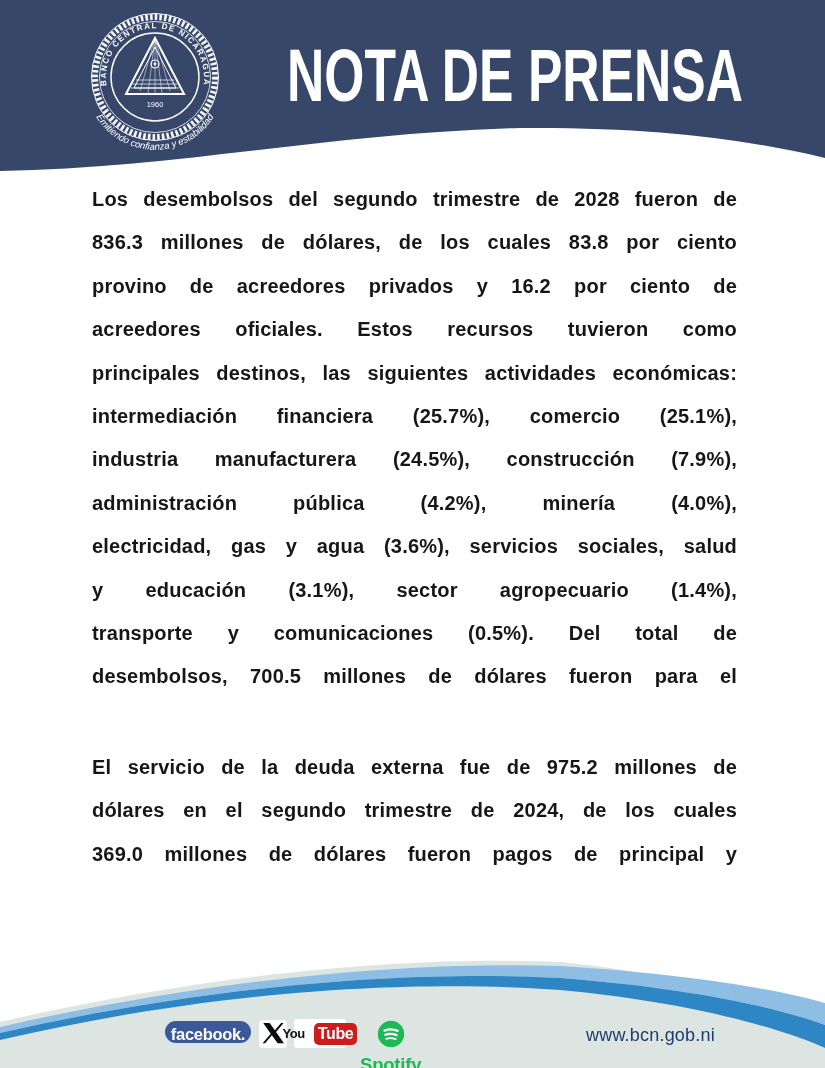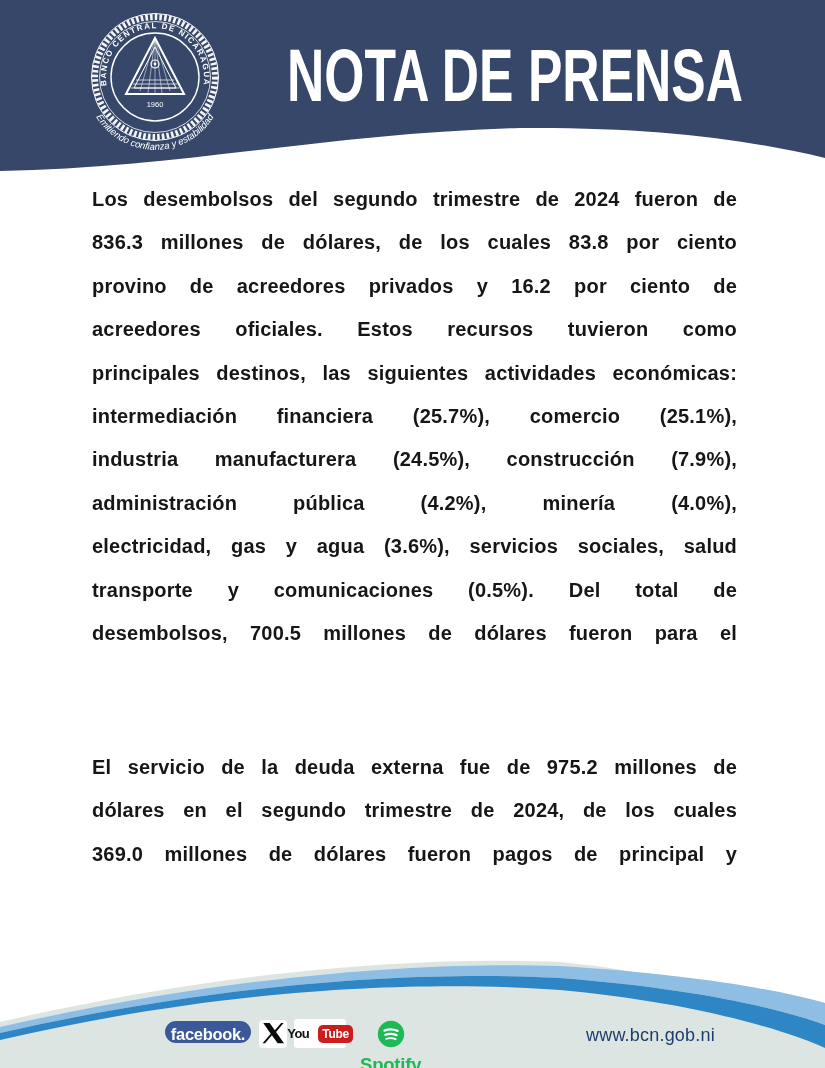--- a/index.html
+++ b/index.html
@@ -32,21 +32,21 @@
     letter-spacing:-0.3px;
   }
   .x-badge{position:absolute;left:259px;top:4px;width:28px;height:28px;
     background:#ffffff;border-radius:4px;display:flex;align-items:center;justify-content:center;}
   .yt-badge{
     position:absolute;left:294px;top:3px;width:52px;height:29px;background:#ffffff;
     border-radius:3px;display:flex;align-items:center;justify-content:center;gap:9px;
   }
   .yt-you{color:#111;font-weight:700;font-size:13px;letter-spacing:-0.5px;}
   .yt-tube{
-    background:#cc1d1d;color:#fff;font-weight:700;font-size:12px;
+    background:#cc1d1d;color:#fff;font-weight:700;font-size:16px;
     border-radius:5px;padding:2px 4px;letter-spacing:-0.3px;
   }
   .spotify-wrap{position:absolute;left:360px;top:4px;display:flex;align-items:center;gap:6px;flex-direction:column;}
   .spotify-label{color:#1db954;font-weight:700;font-size:18.5px;letter-spacing:-0.2px;}
   .site-link{
     position:absolute;left:586px;top:9px;color:#1d3d6e;
     font-size:18px;letter-spacing:0.2px;
   }
 </style>
 </head>
@@ -84,29 +84,30 @@
 
       <text font-size="9.5" font-style="italic" fill="#ffffff" stroke="none">
         <textPath href="#mottoArc" startOffset="50%" text-anchor="middle">Emitiendo confianza y estabilidad</textPath>
       </text>
     </g>
 
     <text x="287" y="101" textLength="456" lengthAdjust="spacingAndGlyphs" font-size="74" font-weight="bold" fill="#ffffff" font-family="Liberation Sans, sans-serif">NOTA DE PRENSA</text>
   </svg>
 
   <div class="body-text" id="para1">
-    <div class="line">Los desembolsos del segundo trimestre de 2024 fueron de</div>
+    <div class="line">Los desembolsos del segundo trimestre de 2028 fueron de</div>
     <div class="line">836.3 millones de dólares, de los cuales 83.8 por ciento</div>
     <div class="line">provino de acreedores privados y 16.2 por ciento de</div>
     <div class="line">acreedores oficiales. Estos recursos tuvieron como</div>
     <div class="line">principales destinos, las siguientes actividades económicas:</div>
     <div class="line">intermediación financiera (25.7%), comercio (25.1%),</div>
     <div class="line">industria manufacturera (24.5%), construcción (7.9%),</div>
     <div class="line">administración pública (4.2%), minería (4.0%),</div>
     <div class="line">electricidad, gas y agua (3.6%), servicios sociales, salud</div>
+    <div class="line">y educación (3.1%), sector agropecuario (1.4%),</div>
     <div class="line">transporte y comunicaciones (0.5%). Del total de</div>
     <div class="line">desembolsos, 700.5 millones de dólares fueron para el</div>
   </div>
 
   <div class="body-text" id="para2">
     <div class="line">El servicio de la deuda externa fue de 975.2 millones de</div>
     <div class="line">dólares en el segundo trimestre de 2024, de los cuales</div>
     <div class="line">369.0 millones de dólares fueron pagos de principal y</div>
   </div>
 

